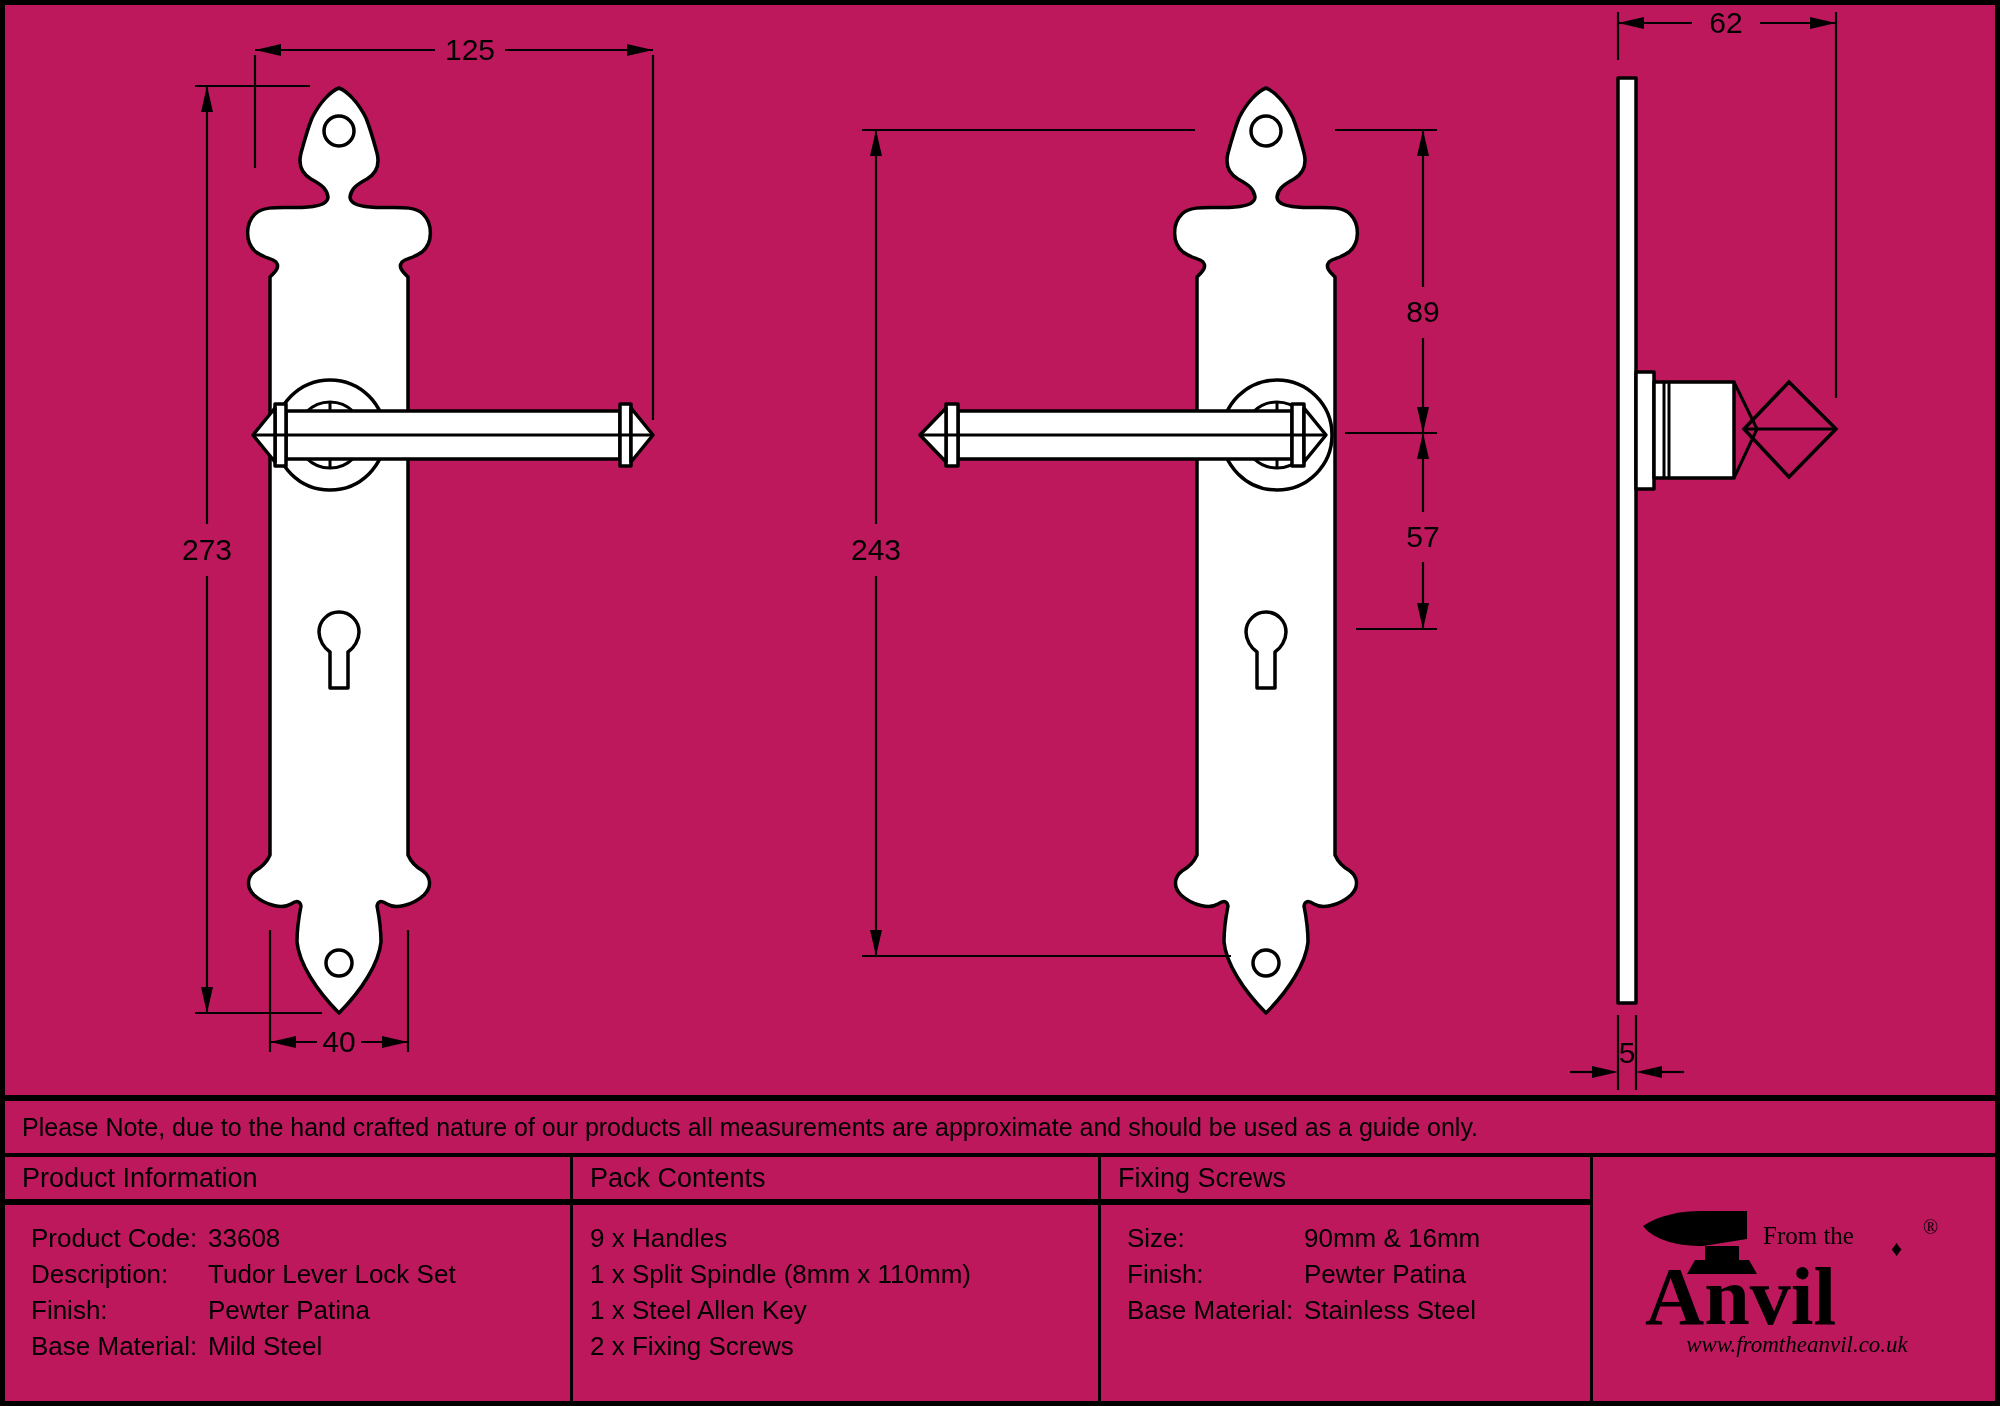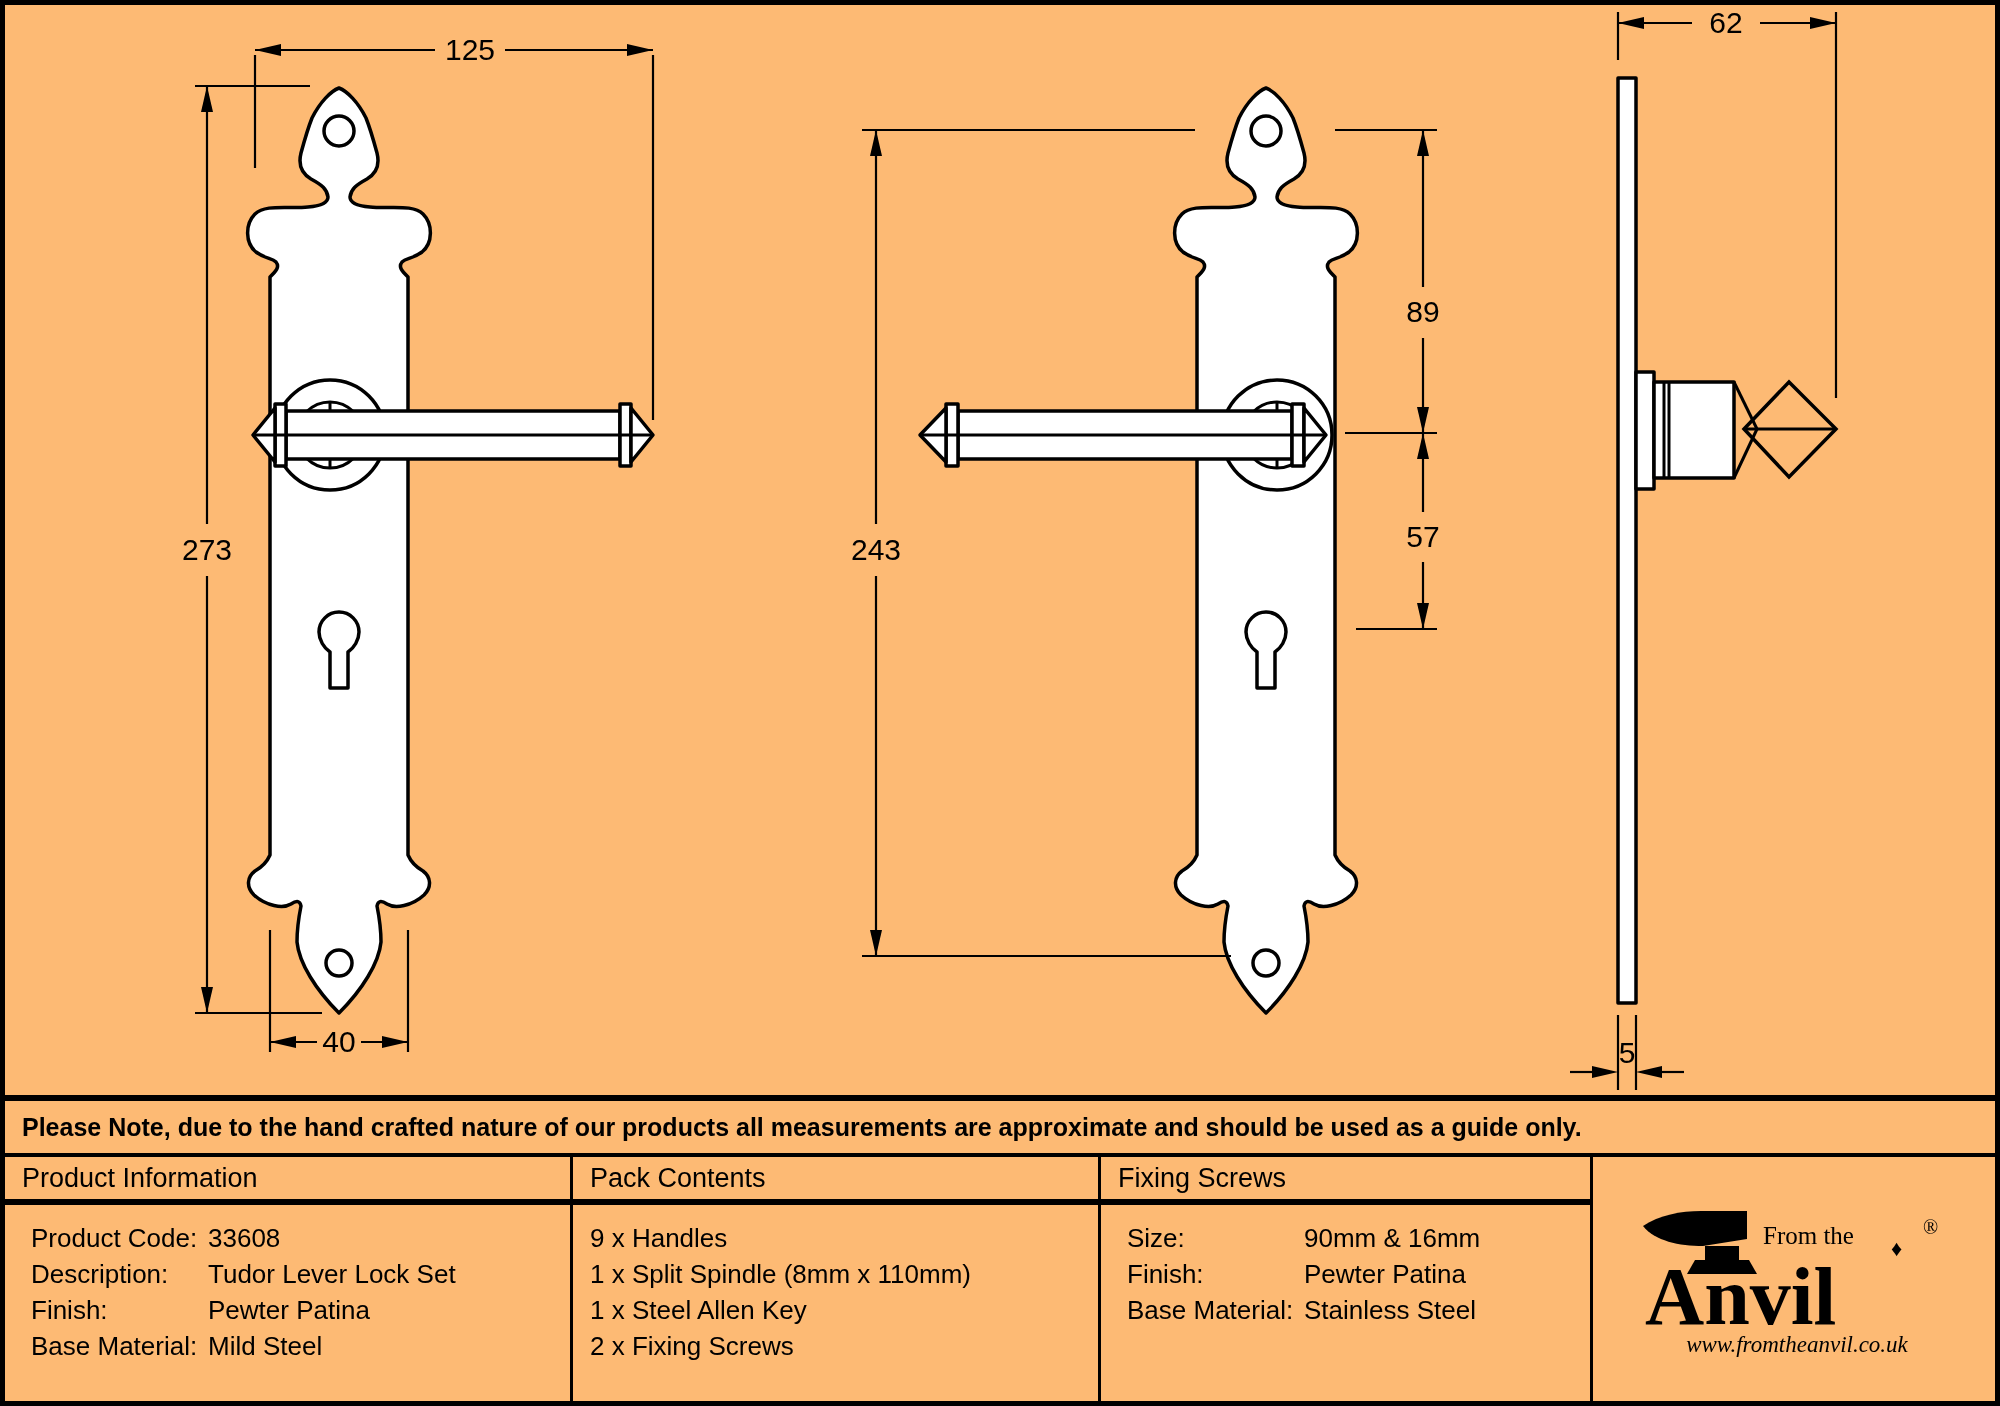--- a/index.html
+++ b/index.html
@@ -1,38 +1,37 @@
 <!DOCTYPE html>
 <html><head>
 <meta charset="utf-8">
 <style>
   html,body{margin:0;padding:0;background:#e8e8e8;}
   #sheet{
     position:relative;
     width:2000px;height:1406px;
-    background:#fdba74;
+    background:#be185d;
     border:5px solid #000;
     box-sizing:border-box;
     font-family:"Liberation Sans", sans-serif;
     color:#000;
     overflow:hidden;
   }
   #drawing{display:block;width:1990px;height:1090px;}
   .outline{fill:#fff;stroke:#000;stroke-width:3.5;stroke-linejoin:round;}
   .thin{fill:none;stroke:#000;stroke-width:3;}
   .dim{stroke:#000;stroke-width:2.2;fill:none;}
   .arrow{fill:#000;stroke:none;}
   .dimtext{font-size:30px;fill:#000;text-anchor:middle;font-family:"Liberation Sans",sans-serif;}
   
   .note-row{
     border-top:6px solid #000;border-bottom:4px solid #000;
     height:52px;box-sizing:content-box;
     font-size:25px;display:flex;align-items:center;
     padding-left:17px;
-    font-weight:bold;
   }
   
   .spec-table{display:flex;height:244px;}
   .col{box-sizing:border-box;}
   .col-borders{border-right:3px solid #000;}
   .c1{width:568px;}
   .c2{width:528px;}
   .c3{width:492px;}
   .c4{flex:1;display:flex;align-items:center;justify-content:center;}
   .hd{height:42px;border-bottom:6px solid #000;font-size:27px;

